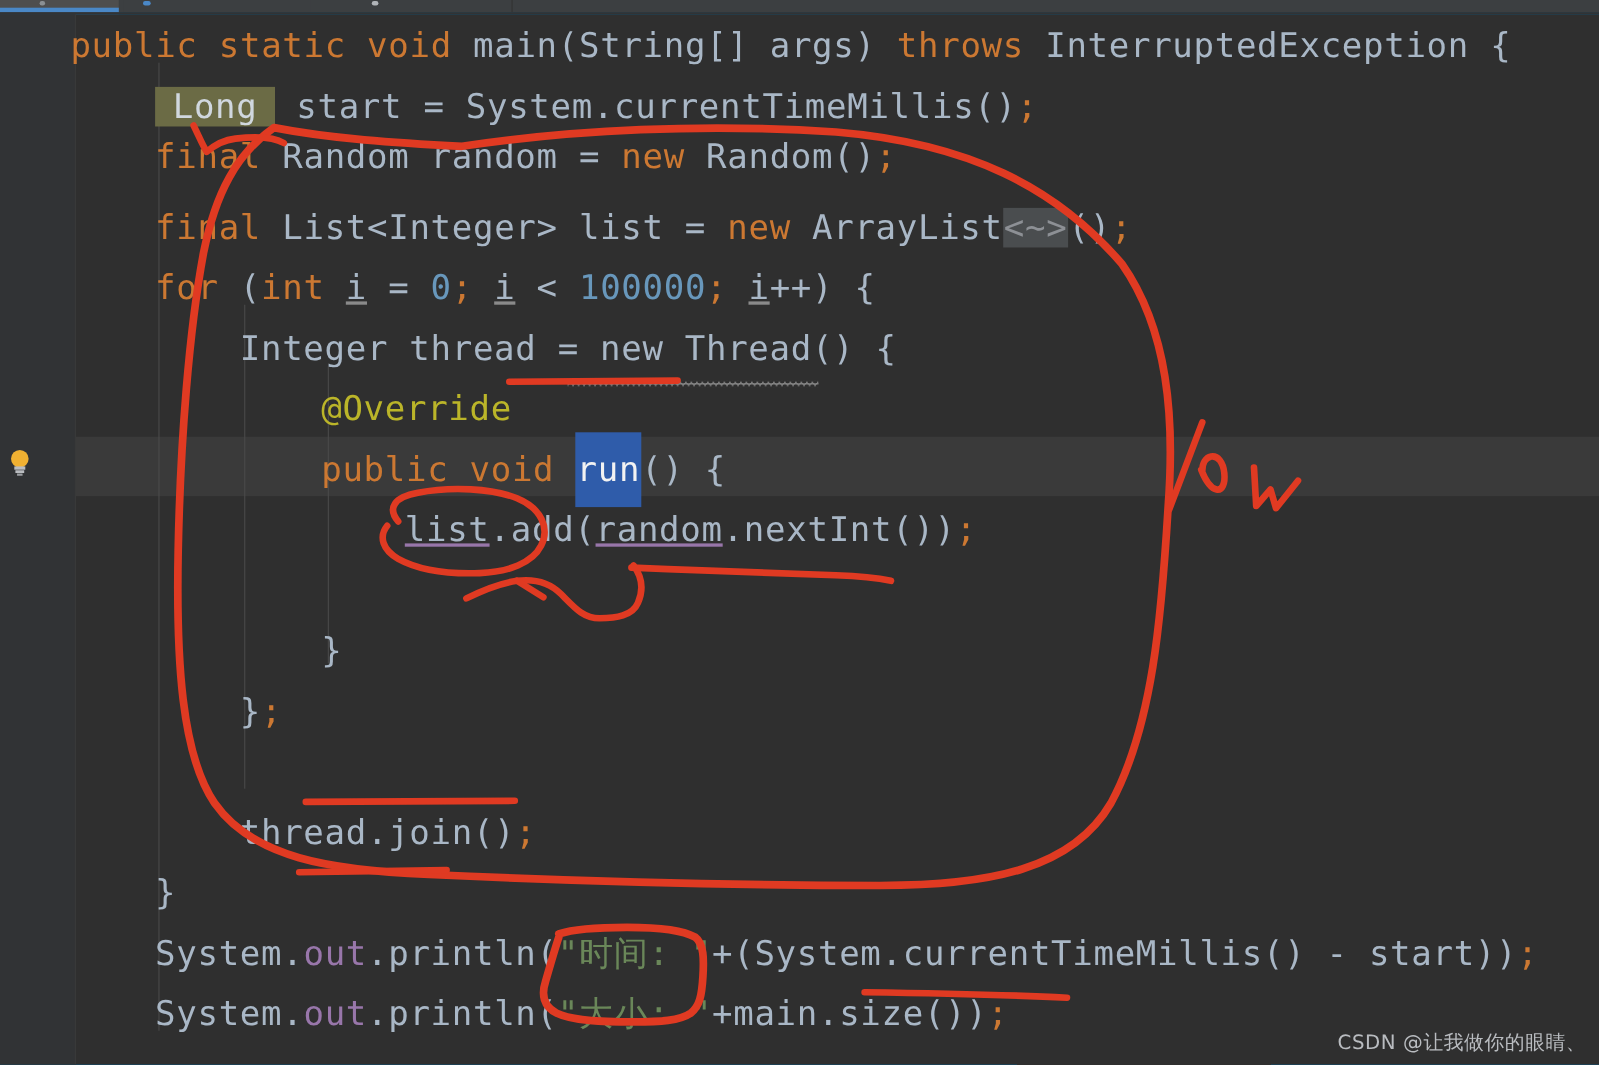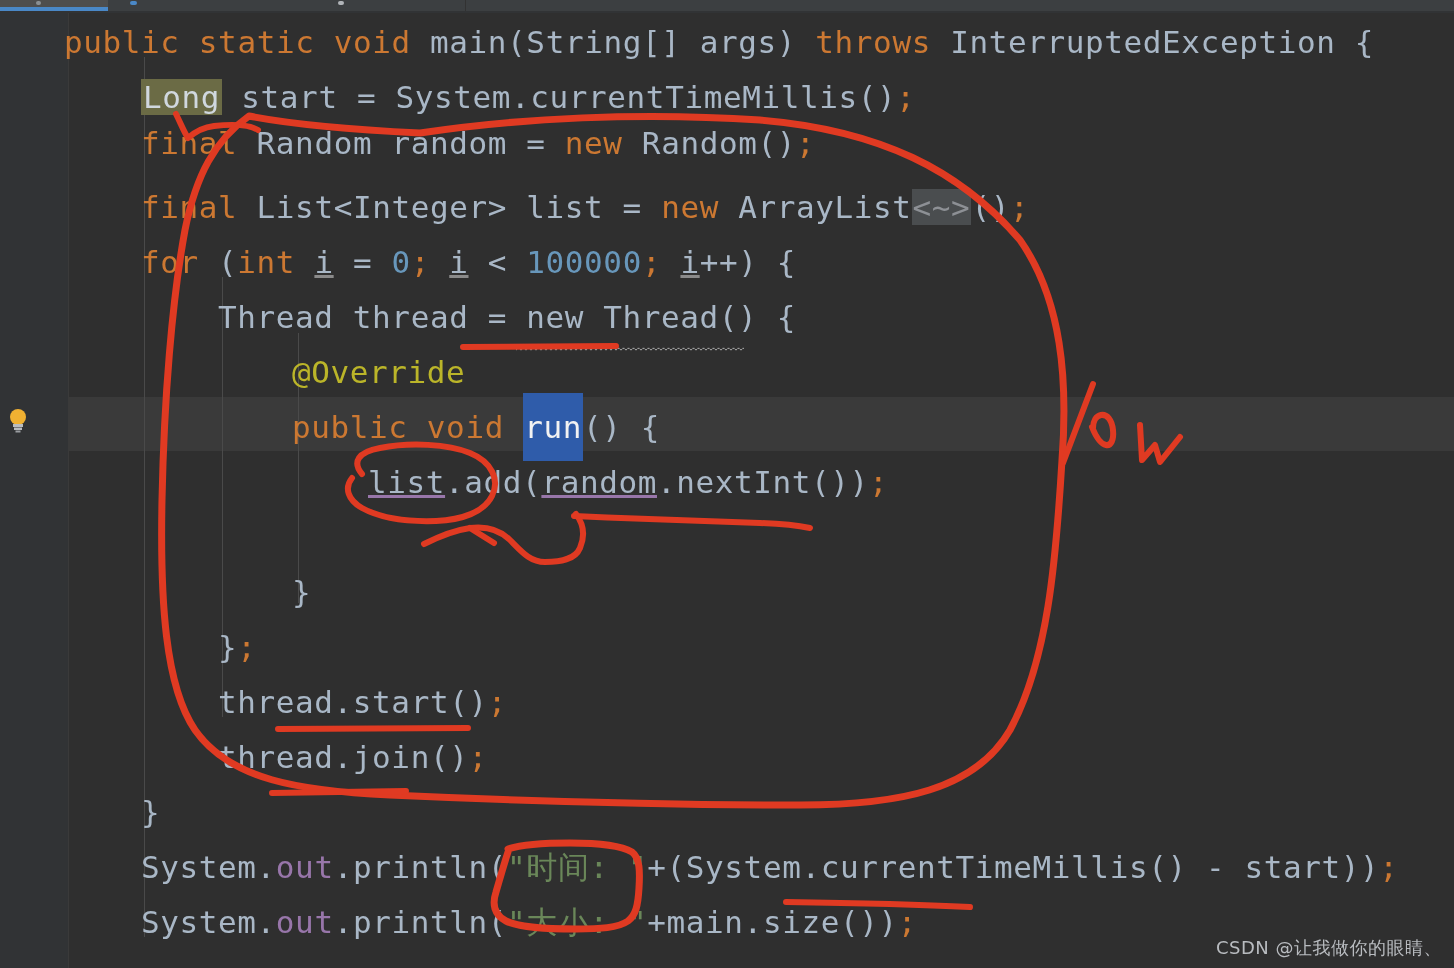--- a/index.html
+++ b/index.html
@@ -118,21 +118,21 @@
   .fld  { color: #9876aa; }
   .stat { }
   .semi { color: #cc7832; }
   .ulf  { text-decoration: underline; text-decoration-color: #9876aa; }
   .ulp  { text-decoration: underline; text-decoration-color: #8a8a8a; }
 
   
   .hl-ident {
     background: #6b6b45;
     color: #d0d7de;
-    padding: 0 2px;
+    padding: 0 16px;
   }
   .hl-sel {
     background: #2f5caa;
     color: #f2f2f2;
     padding: 16px 1px;
   }
   .hl-gray {
     background: #4a4d4f;
     color: #8d9095;
     padding: 0 1px;
@@ -205,33 +205,32 @@
       <div class="line" style="top:2px; left:64px;"><span class="kw">public</span><span class="plain"> </span><span class="kw">static</span><span class="plain"> </span><span class="kw">void</span><span class="plain"> </span><span class="cls">main</span><span class="plain">(String[] args) </span><span class="kw">throws</span><span class="plain"> InterruptedException {</span></div>
 
       <div class="line" style="top:57px; left:141px;"><span class="hl-ident">Long</span><span class="plain"> start = System.</span><span class="stat plain">currentTimeMillis</span><span class="plain">()</span><span class="semi">;</span></div>
 
       <div class="line" style="top:103px; left:141px;"><span class="kw">final</span><span class="plain"> Random random = </span><span class="kw">new</span><span class="plain"> Random()</span><span class="semi">;</span></div>
 
       <div class="line" style="top:167px; left:141px;"><span class="kw">final</span><span class="plain"> List&lt;Integer&gt; list = </span><span class="kw">new</span><span class="plain"> ArrayList</span><span class="hl-gray">&lt;~&gt;</span><span class="plain">()</span><span class="semi">;</span></div>
 
       <div class="line" style="top:222px; left:141px;"><span class="kw">for</span><span class="plain"> (</span><span class="kw">int</span><span class="plain"> </span><span class="ulp">i</span><span class="plain"> = </span><span class="num">0</span><span class="semi">;</span><span class="plain"> </span><span class="ulp">i</span><span class="plain"> &lt; </span><span class="num">100000</span><span class="semi">;</span><span class="plain"> </span><span class="ulp">i</span><span class="plain">++) {</span></div>
 
-      <div class="line" style="top:277px; left:218px;"><span class="plain">Thread thread = </span><span class="plain">new Thread() {</span></div>
+      <div class="line" style="top:277px; left:218px;"><span class="plain">Integer thread = </span><span class="plain">new Thread() {</span></div>
 
       <div class="line" style="top:332px; left:292px;"><span class="anno">@Override</span></div>
 
       <div class="line" style="top:387px; left:292px;"><span class="kw">public</span><span class="plain"> </span><span class="kw">void</span><span class="plain"> </span><span class="hl-sel">run</span><span class="plain">() {</span></div>
 
       <div class="line" style="top:442px; left:368px;"><span class="ulf">list</span><span class="plain">.add(</span><span class="ulf">random</span><span class="plain">.nextInt())</span><span class="semi">;</span></div>
 
       <div class="line" style="top:552px; left:292px;"><span class="plain">}</span></div>
 
       <div class="line" style="top:607px; left:218px;"><span class="plain">}</span><span class="semi">;</span></div>
 
-      <div class="line" style="top:662px; left:218px;"><span class="plain">thread.start()</span><span class="semi">;</span></div>
 
       <div class="line" style="top:717px; left:218px;"><span class="plain">thread.join()</span><span class="semi">;</span></div>
 
       <div class="line" style="top:772px; left:141px;"><span class="plain">}</span></div>
 
       <div class="line" style="top:827px; left:141px;"><span class="plain">System.</span><span class="stat fld">out</span><span class="plain">.println(</span><span class="str">"时间: "</span><span class="plain">+(System.</span><span class="stat plain">currentTimeMillis</span><span class="plain">() - start))</span><span class="semi">;</span></div>
 
       <div class="line" style="top:882px; left:141px;"><span class="plain">System.</span><span class="stat fld">out</span><span class="plain">.println(</span><span class="str">"大小: "</span><span class="plain">+main.size())</span><span class="semi">;</span></div>
 
     </div>

